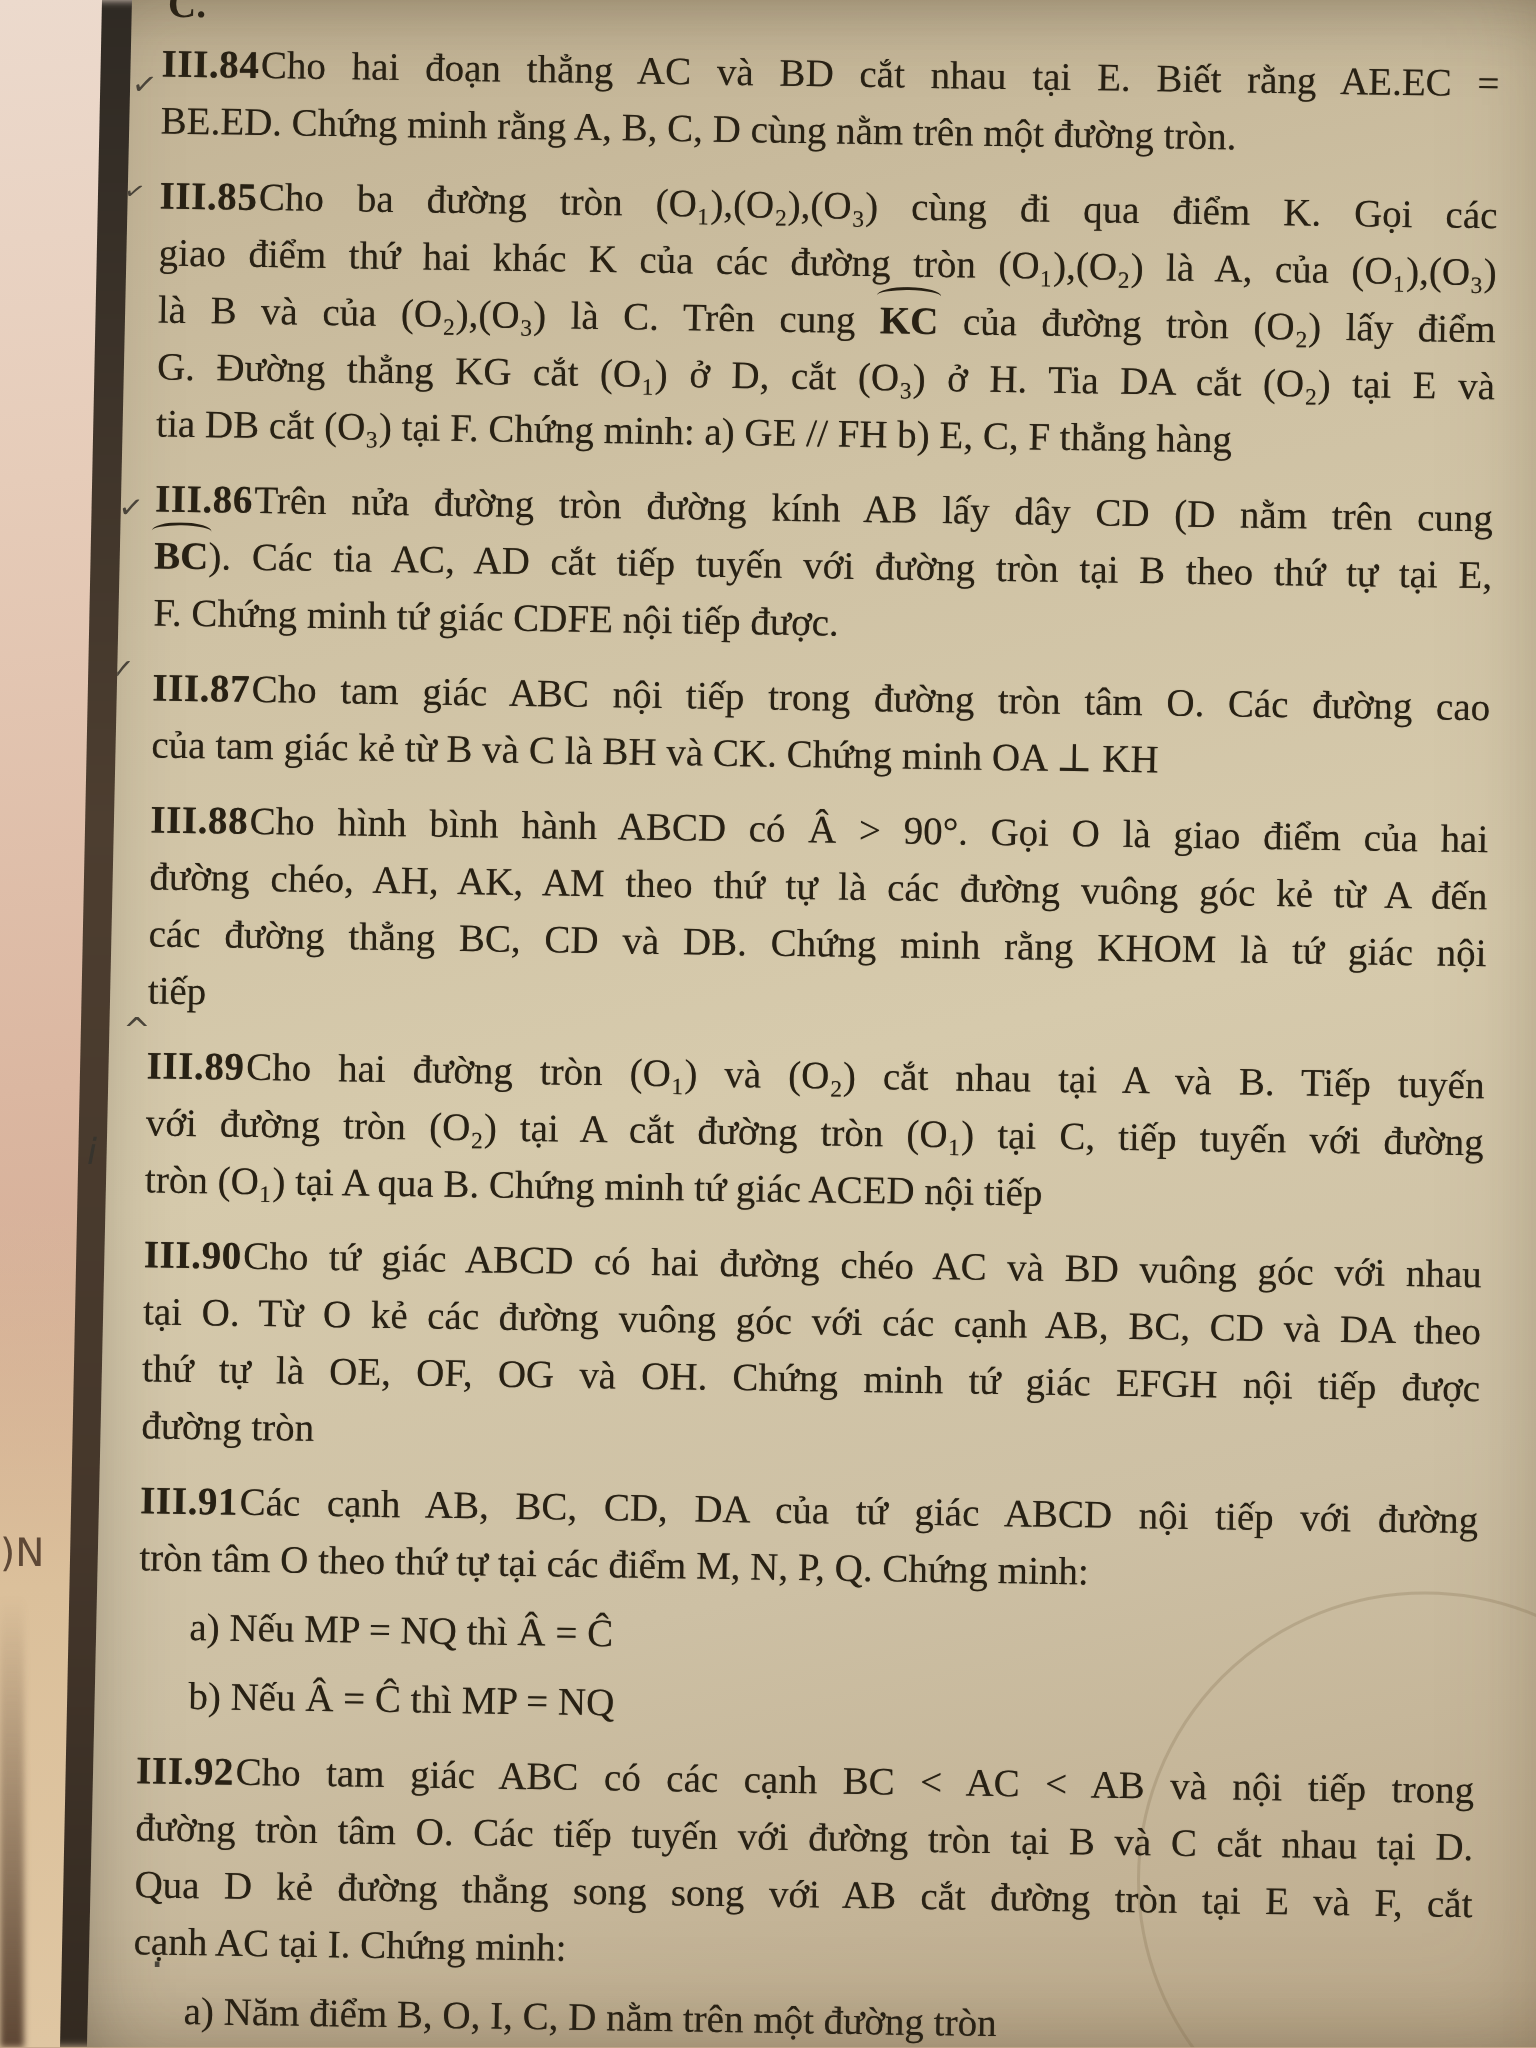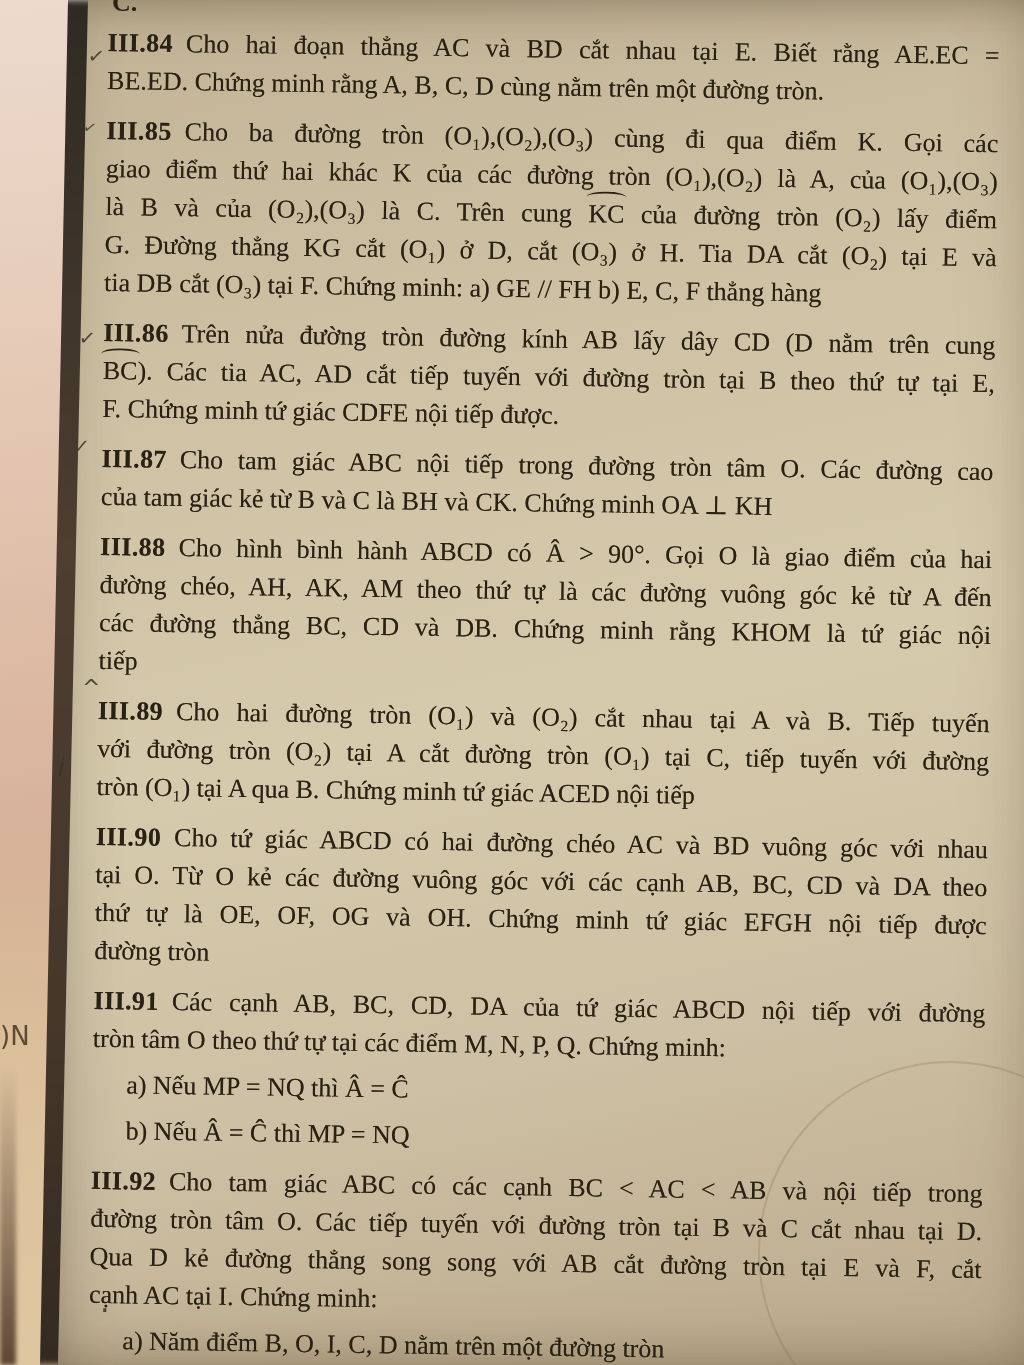--- a/index.html
+++ b/index.html
@@ -46,27 +46,27 @@
   }
   
   .text{
     position:absolute;left:108px;top:24px;width:892px;
     transform:rotate(0.85deg);transform-origin:0 0;
     color:#282114;font-size:26px;line-height:38px;
     text-shadow:0 0 .5px rgba(40,33,20,.55);
   }
   .prob{margin-top:12px;}
   .prob:first-child{margin-top:0;}
-  .num{font-weight:bold;margin-right:13px;letter-spacing:.4px;}
+  .num{font-weight:bold;margin-right:1px;letter-spacing:.4px;}
   .line{min-height:38px;}
   .jl{text-align:justify;text-align-last:justify;}
   .item{margin-left:34px;}
   .sp{margin-top:8px;}
   
-  .arc{position:relative;display:inline-block;}
+  .arc{position:relative;display:inline-block;font-weight:bold;}
   .arc::after{
     content:'';position:absolute;left:-2px;right:-2px;top:-4px;height:10px;
     border-top:2px solid currentColor;border-radius:50% 50% 0 0;
   }
   
   .mark{
     position:absolute;color:#4a443a;
     font-family:"DejaVu Sans",sans-serif;
     font-size:20px;line-height:20px;
   }

